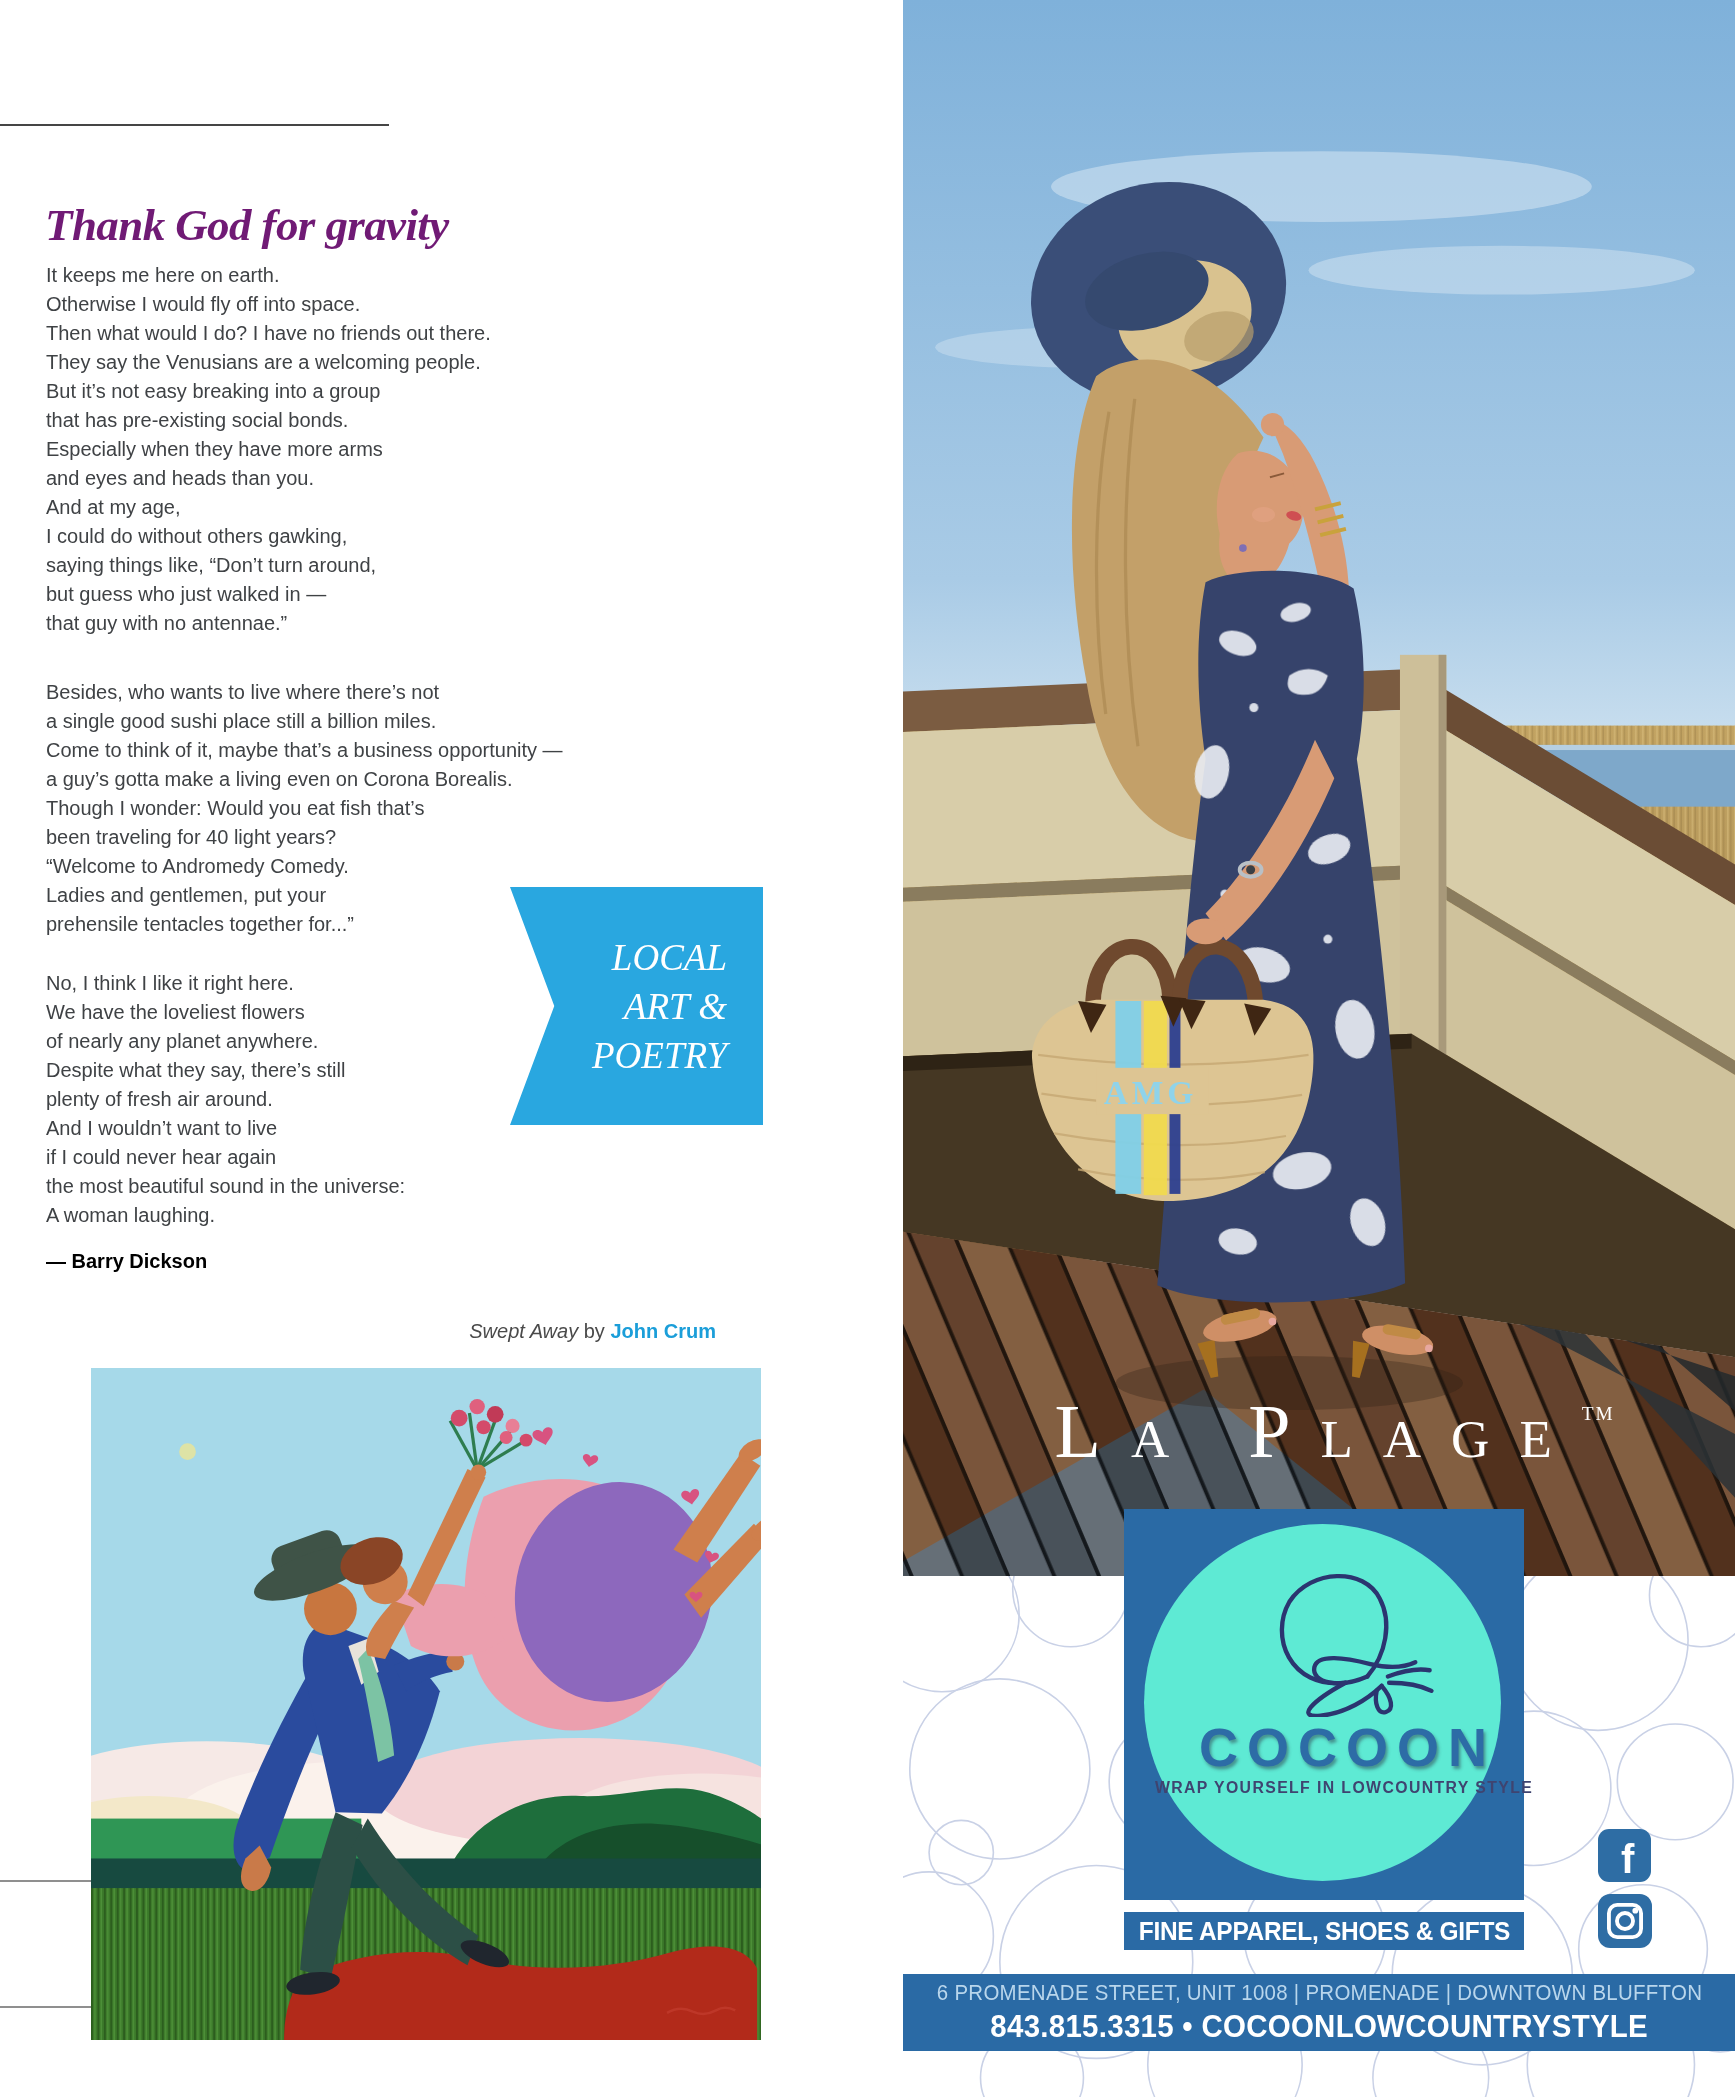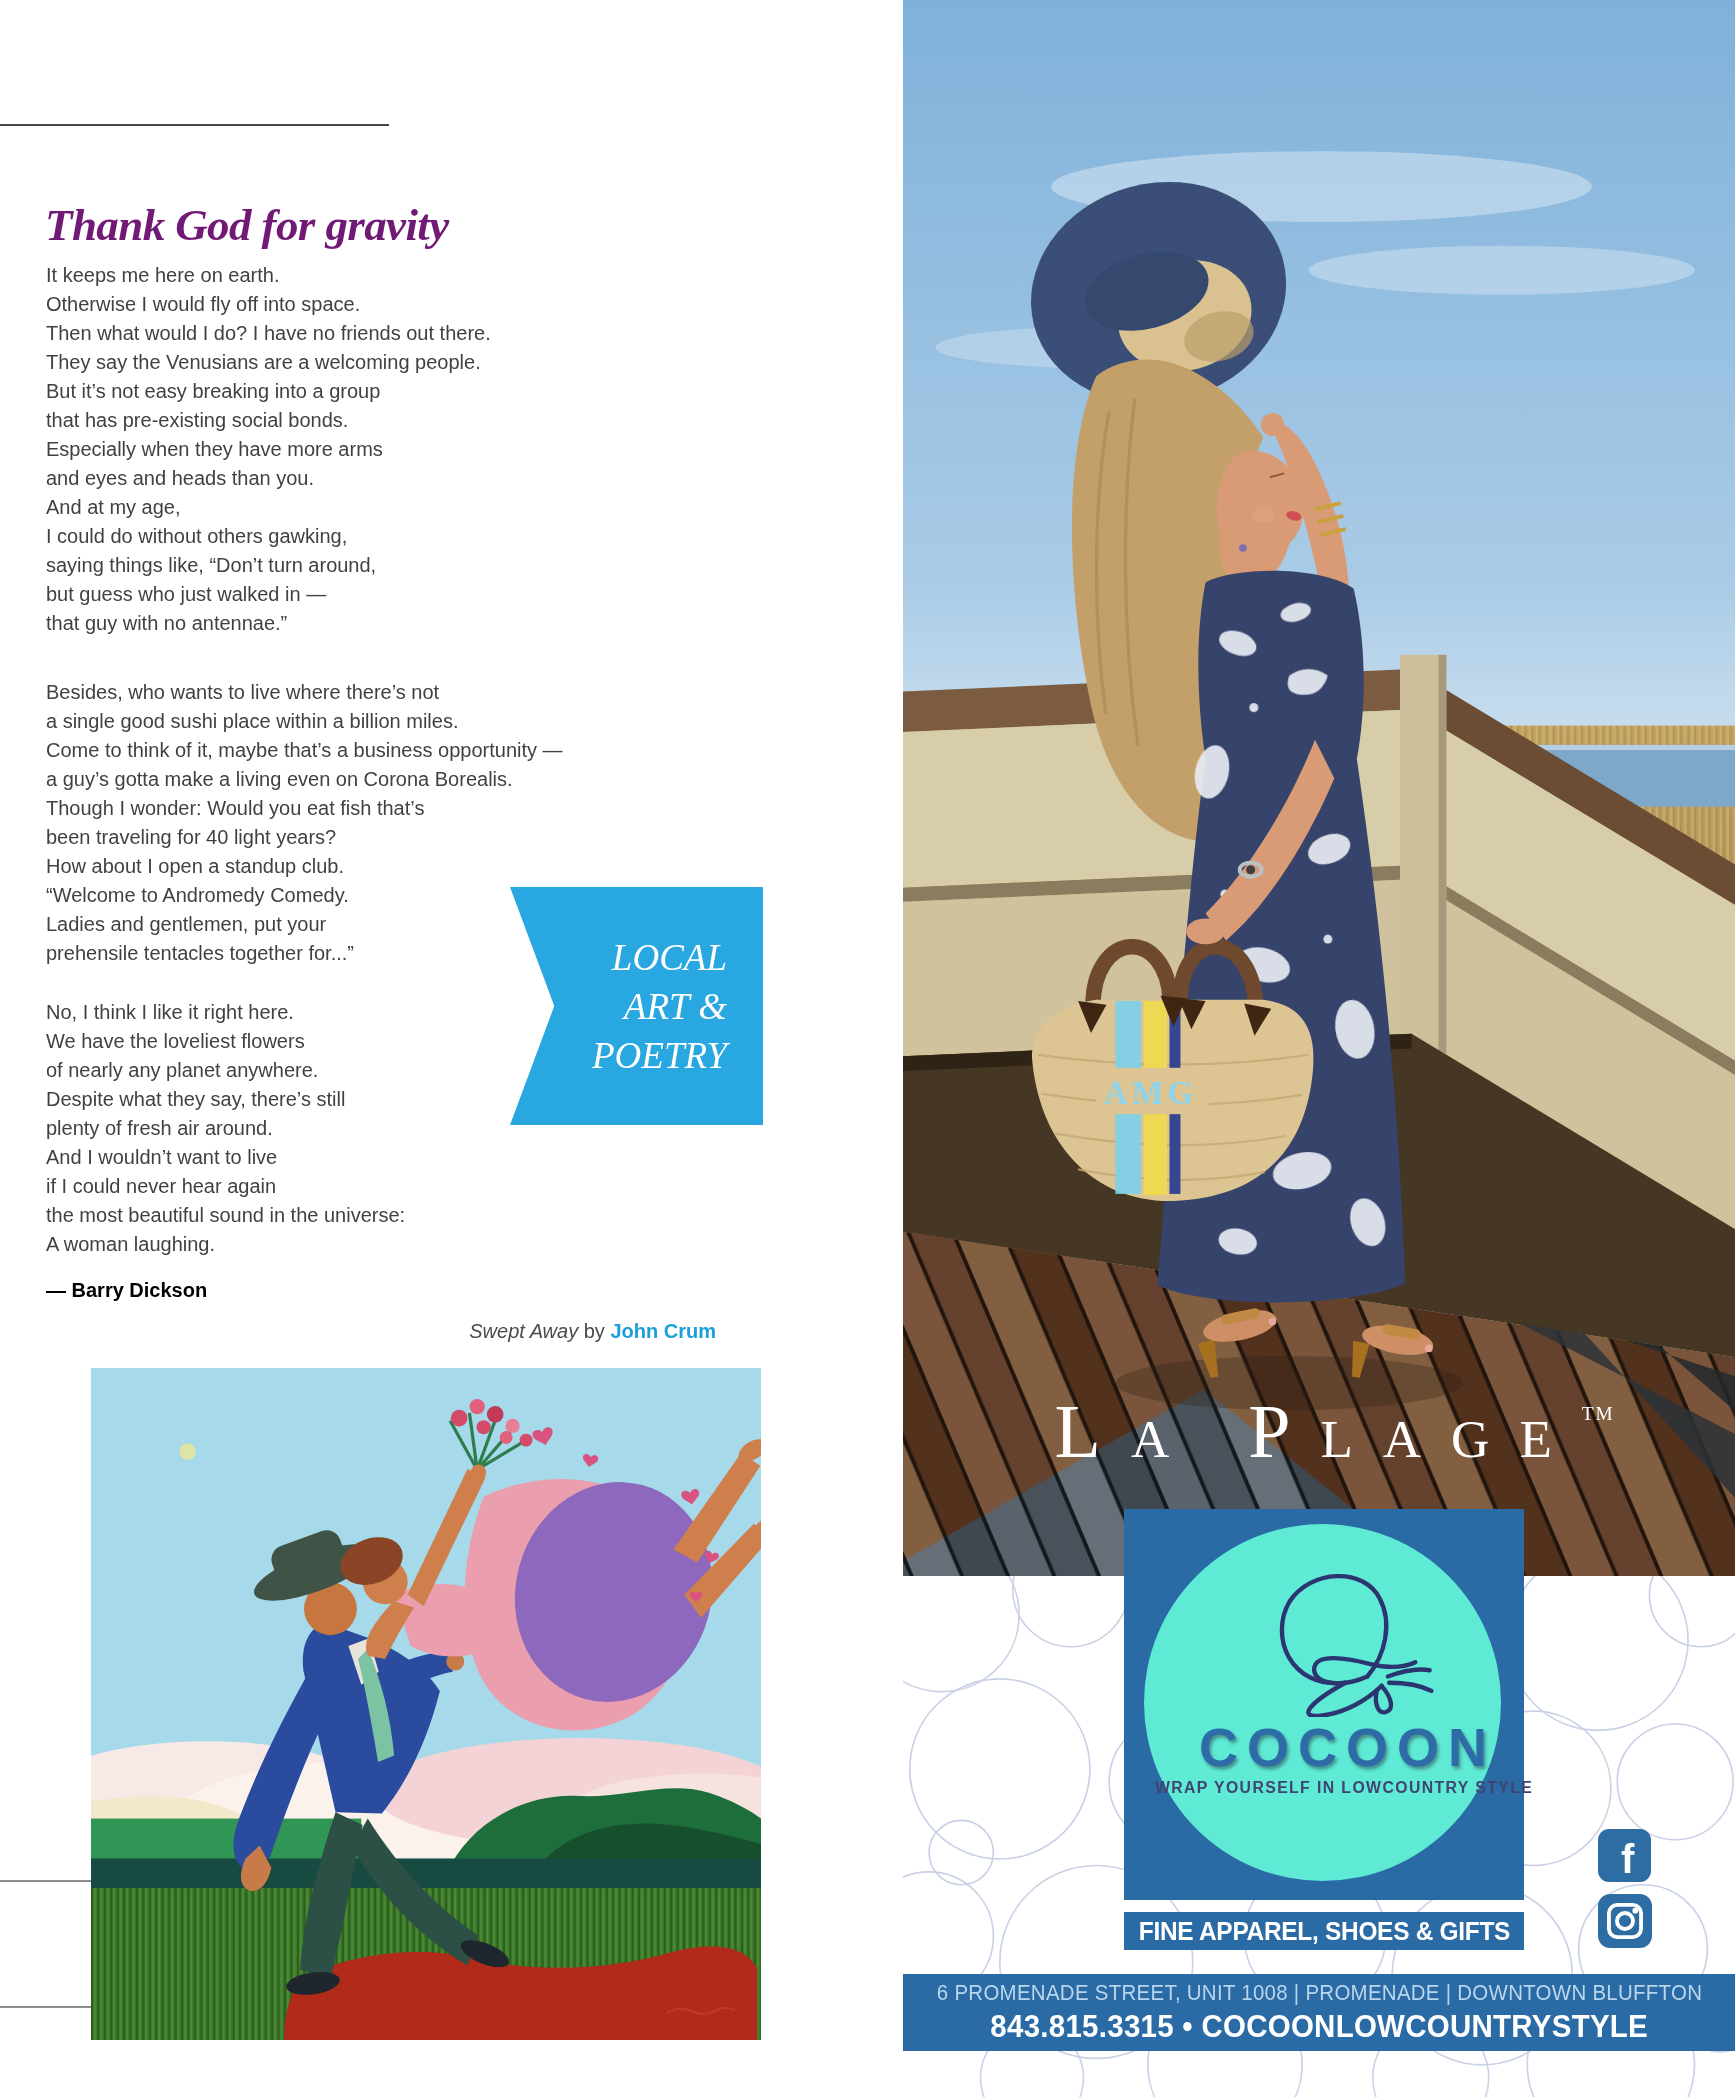--- a/index.html
+++ b/index.html
@@ -78,26 +78,25 @@
         <div class="pline">Especially when they have more arms</div>
         <div class="pline">and eyes and heads than you.</div>
         <div class="pline">And at my age,</div>
         <div class="pline">I could do without others gawking,</div>
         <div class="pline">saying things like, “Don’t turn around,</div>
         <div class="pline">but guess who just walked in —</div>
         <div class="pline">that guy with no antennae.”</div>
       </div>
     <div class="stanza s2">
         <div class="pline">Besides, who wants to live where there’s not</div>
-        <div class="pline">a single good sushi place within a billion miles.</div>
+        <div class="pline">a single good sushi place still a billion miles.</div>
         <div class="pline">Come to think of it, maybe that’s a business opportunity —</div>
         <div class="pline">a guy’s gotta make a living even on Corona Borealis.</div>
         <div class="pline">Though I wonder: Would you eat fish that’s</div>
         <div class="pline">been traveling for 40 light years?</div>
-        <div class="pline">How about I open a standup club.</div>
         <div class="pline">“Welcome to Andromedy Comedy.</div>
         <div class="pline">Ladies and gentlemen, put your</div>
         <div class="pline">prehensile tentacles together for...”</div>
       </div>
     <div class="stanza s3">
         <div class="pline">No, I think I like it right here.</div>
         <div class="pline">We have the loveliest flowers</div>
         <div class="pline">of nearly any planet anywhere.</div>
         <div class="pline">Despite what they say, there’s still</div>
         <div class="pline">plenty of fresh air around.</div>

